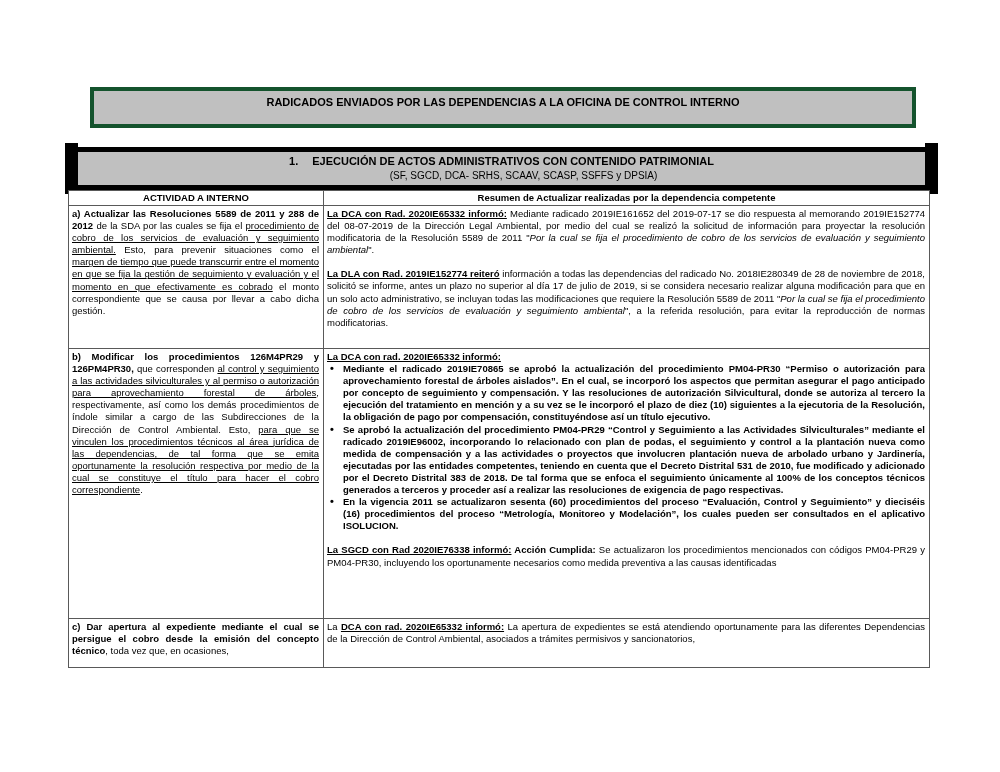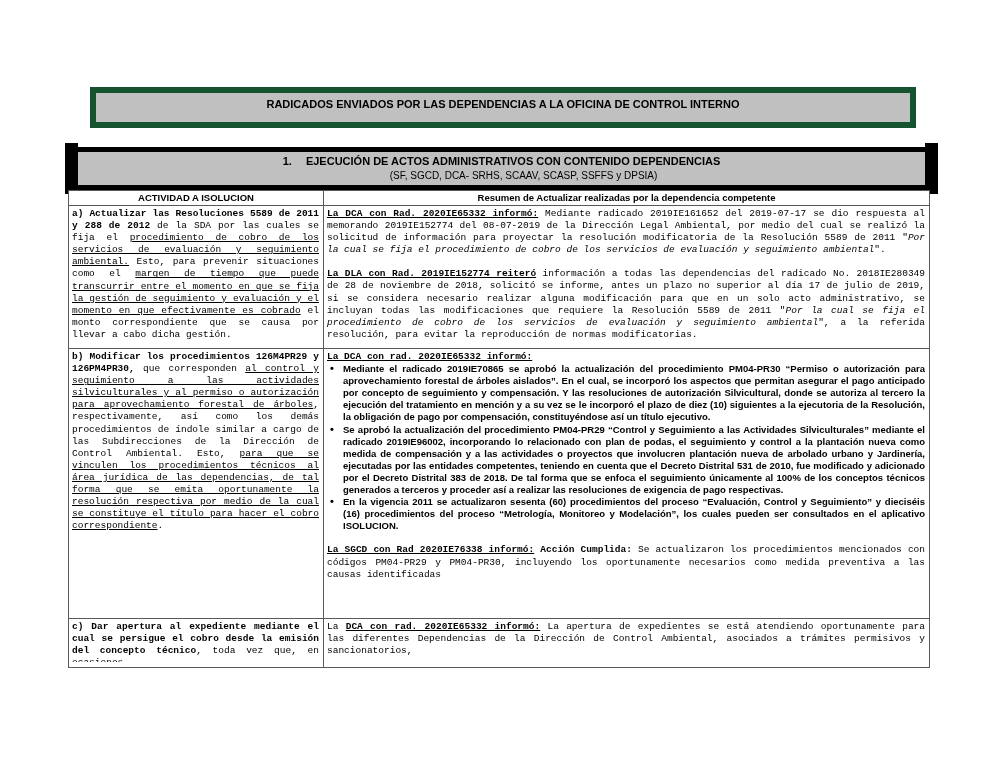--- a/index.html
+++ b/index.html
@@ -6,21 +6,21 @@
   html,body { background:#ffffff; }
   body { width:1000px; height:772px; overflow:hidden; }
   .page {
     position:relative; width:1000px; height:772px; background:#ffffff;
     font-family:"Liberation Sans","DejaVu Sans",sans-serif; color:#000;
   }
 
   
   .report-header {
     position:absolute; left:90px; top:87px; width:826px; height:41px;
-    background:#c0c0c0; border:6px solid #14532d;
+    background:#c0c0c0; border:4px solid #14532d;
     text-align:center; font-weight:bold; font-size:11px; padding-top:5px;
   }
 
   
   .title-cap { position:absolute; top:143px; width:13px; height:51px; background:#000; }
   .cap-left  { left:65px; }
   .cap-right { left:925px; }
   .title-outer {
     position:absolute; left:65px; top:147px; width:873px; height:43px;
     background:#c0c0c0; border:5px solid #000;
@@ -42,50 +42,50 @@
     font-size:9.5px; font-weight:bold; height:15px; padding:1px 2px; text-align:center;
     background:#ffffff;
   }
   .doc-table td { padding:2px 4px 2px 3px; font-size:9.5px; line-height:12.1px; }
   tr.row-0 td { height:143px; }
   tr.row-1 td { height:270px;margin-left:8px; }
   tr.row-2 td { height:49px; }
   .cell-clip { overflow:hidden; max-height:100%; }
   tr.row-2 .cell-clip { max-height:41px; }
 
-  .para { text-align:justify;font-family:Liberation Mono, monospace; }
+  .para { text-align:justify; }
   .spacer { height:12px; }
   .bullet-item { position:relative; padding-left:16px; text-align:justify;font-weight:bold; }
   .bullet-item::before { content:"\2022"; position:absolute; left:3px; top:-1px; font-size:11px; }
 
   .b { font-weight:bold; }
   .u { text-decoration:underline; }
   .i { font-style:italic; }
 </style>
 </head>
 <body>
 
 <div class="page">
 
   <div class="report-header">RADICADOS ENVIADOS POR LAS DEPENDENCIAS A LA OFICINA DE CONTROL INTERNO</div>
 
   <div class="title-cap cap-left"></div>
   <div class="title-cap cap-right"></div>
 
   <div class="title-outer">
     <div class="title-line1">
-      <span>1.</span><span class="title-gap"></span><span>EJECUCIÓN DE ACTOS ADMINISTRATIVOS CON CONTENIDO DEPENDENCIAS</span>
+      <span>1.</span><span class="title-gap"></span><span>EJECUCIÓN DE ACTOS ADMINISTRATIVOS CON CONTENIDO PATRIMONIAL</span>
     </div>
     <div class="title-line2">(SF, SGCD, DCA- SRHS, SCAAV, SCASP, SSFFS y DPSIA)</div>
   </div>
 
   <table class="doc-table">
     <thead>
       <tr>
-        <th class="col-activity">ACTIVIDAD A ISOLUCION</th>
+        <th class="col-activity">ACTIVIDAD A INTERNO</th>
         <th class="col-summary">Resumen de Actualizar realizadas por la dependencia competente</th>
       </tr>
     </thead>
     <tbody>
         <tr class="row-0">
           <td>
             <div class="cell-clip">
               <div class="para"><span class="b">a) Actualizar las Resoluciones 5589 de 2011 y 288 de 2012</span><span> de la SDA por las cuales se fija el </span><span class="u">procedimiento de cobro de los servicios de evaluación y seguimiento ambiental.</span><span> Esto, para prevenir situaciones como el </span><span class="u">margen de tiempo que puede transcurrir entre el momento en que se fija la gestión de seguimiento y evaluación y el momento en que efectivamente es cobrado</span><span> el monto correspondiente que se causa por llevar a cabo dicha gestión.</span></div>
             </div>
           </td>

